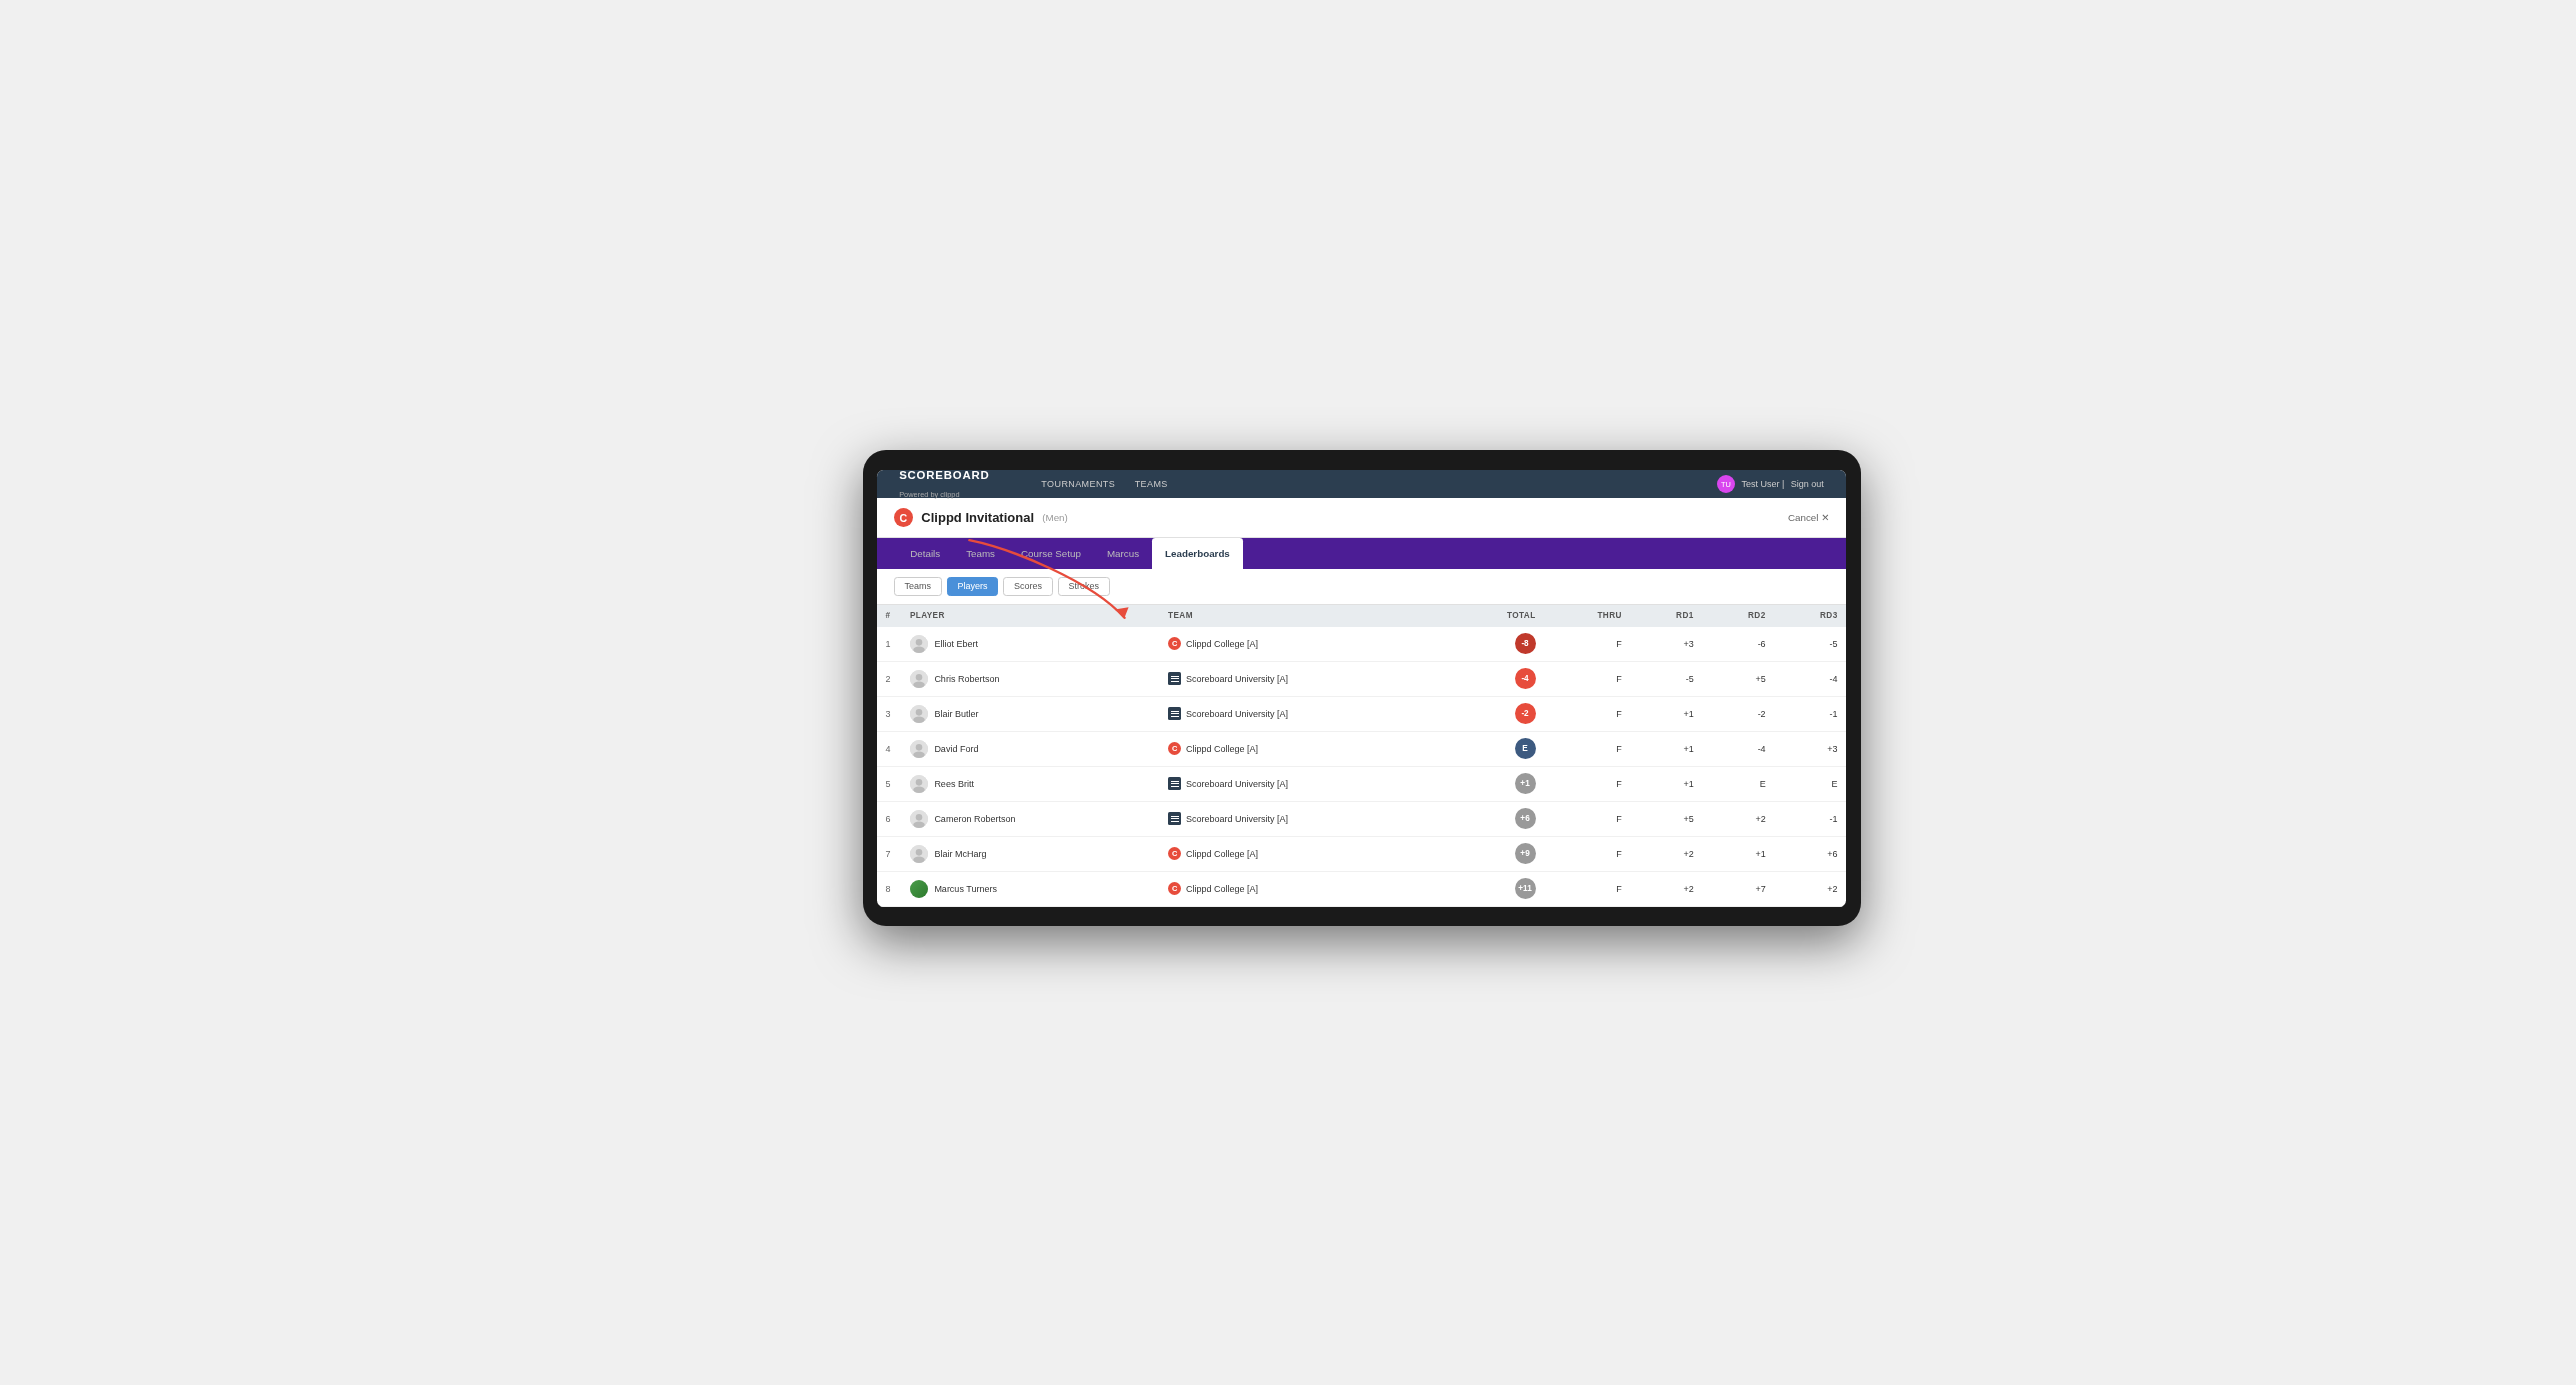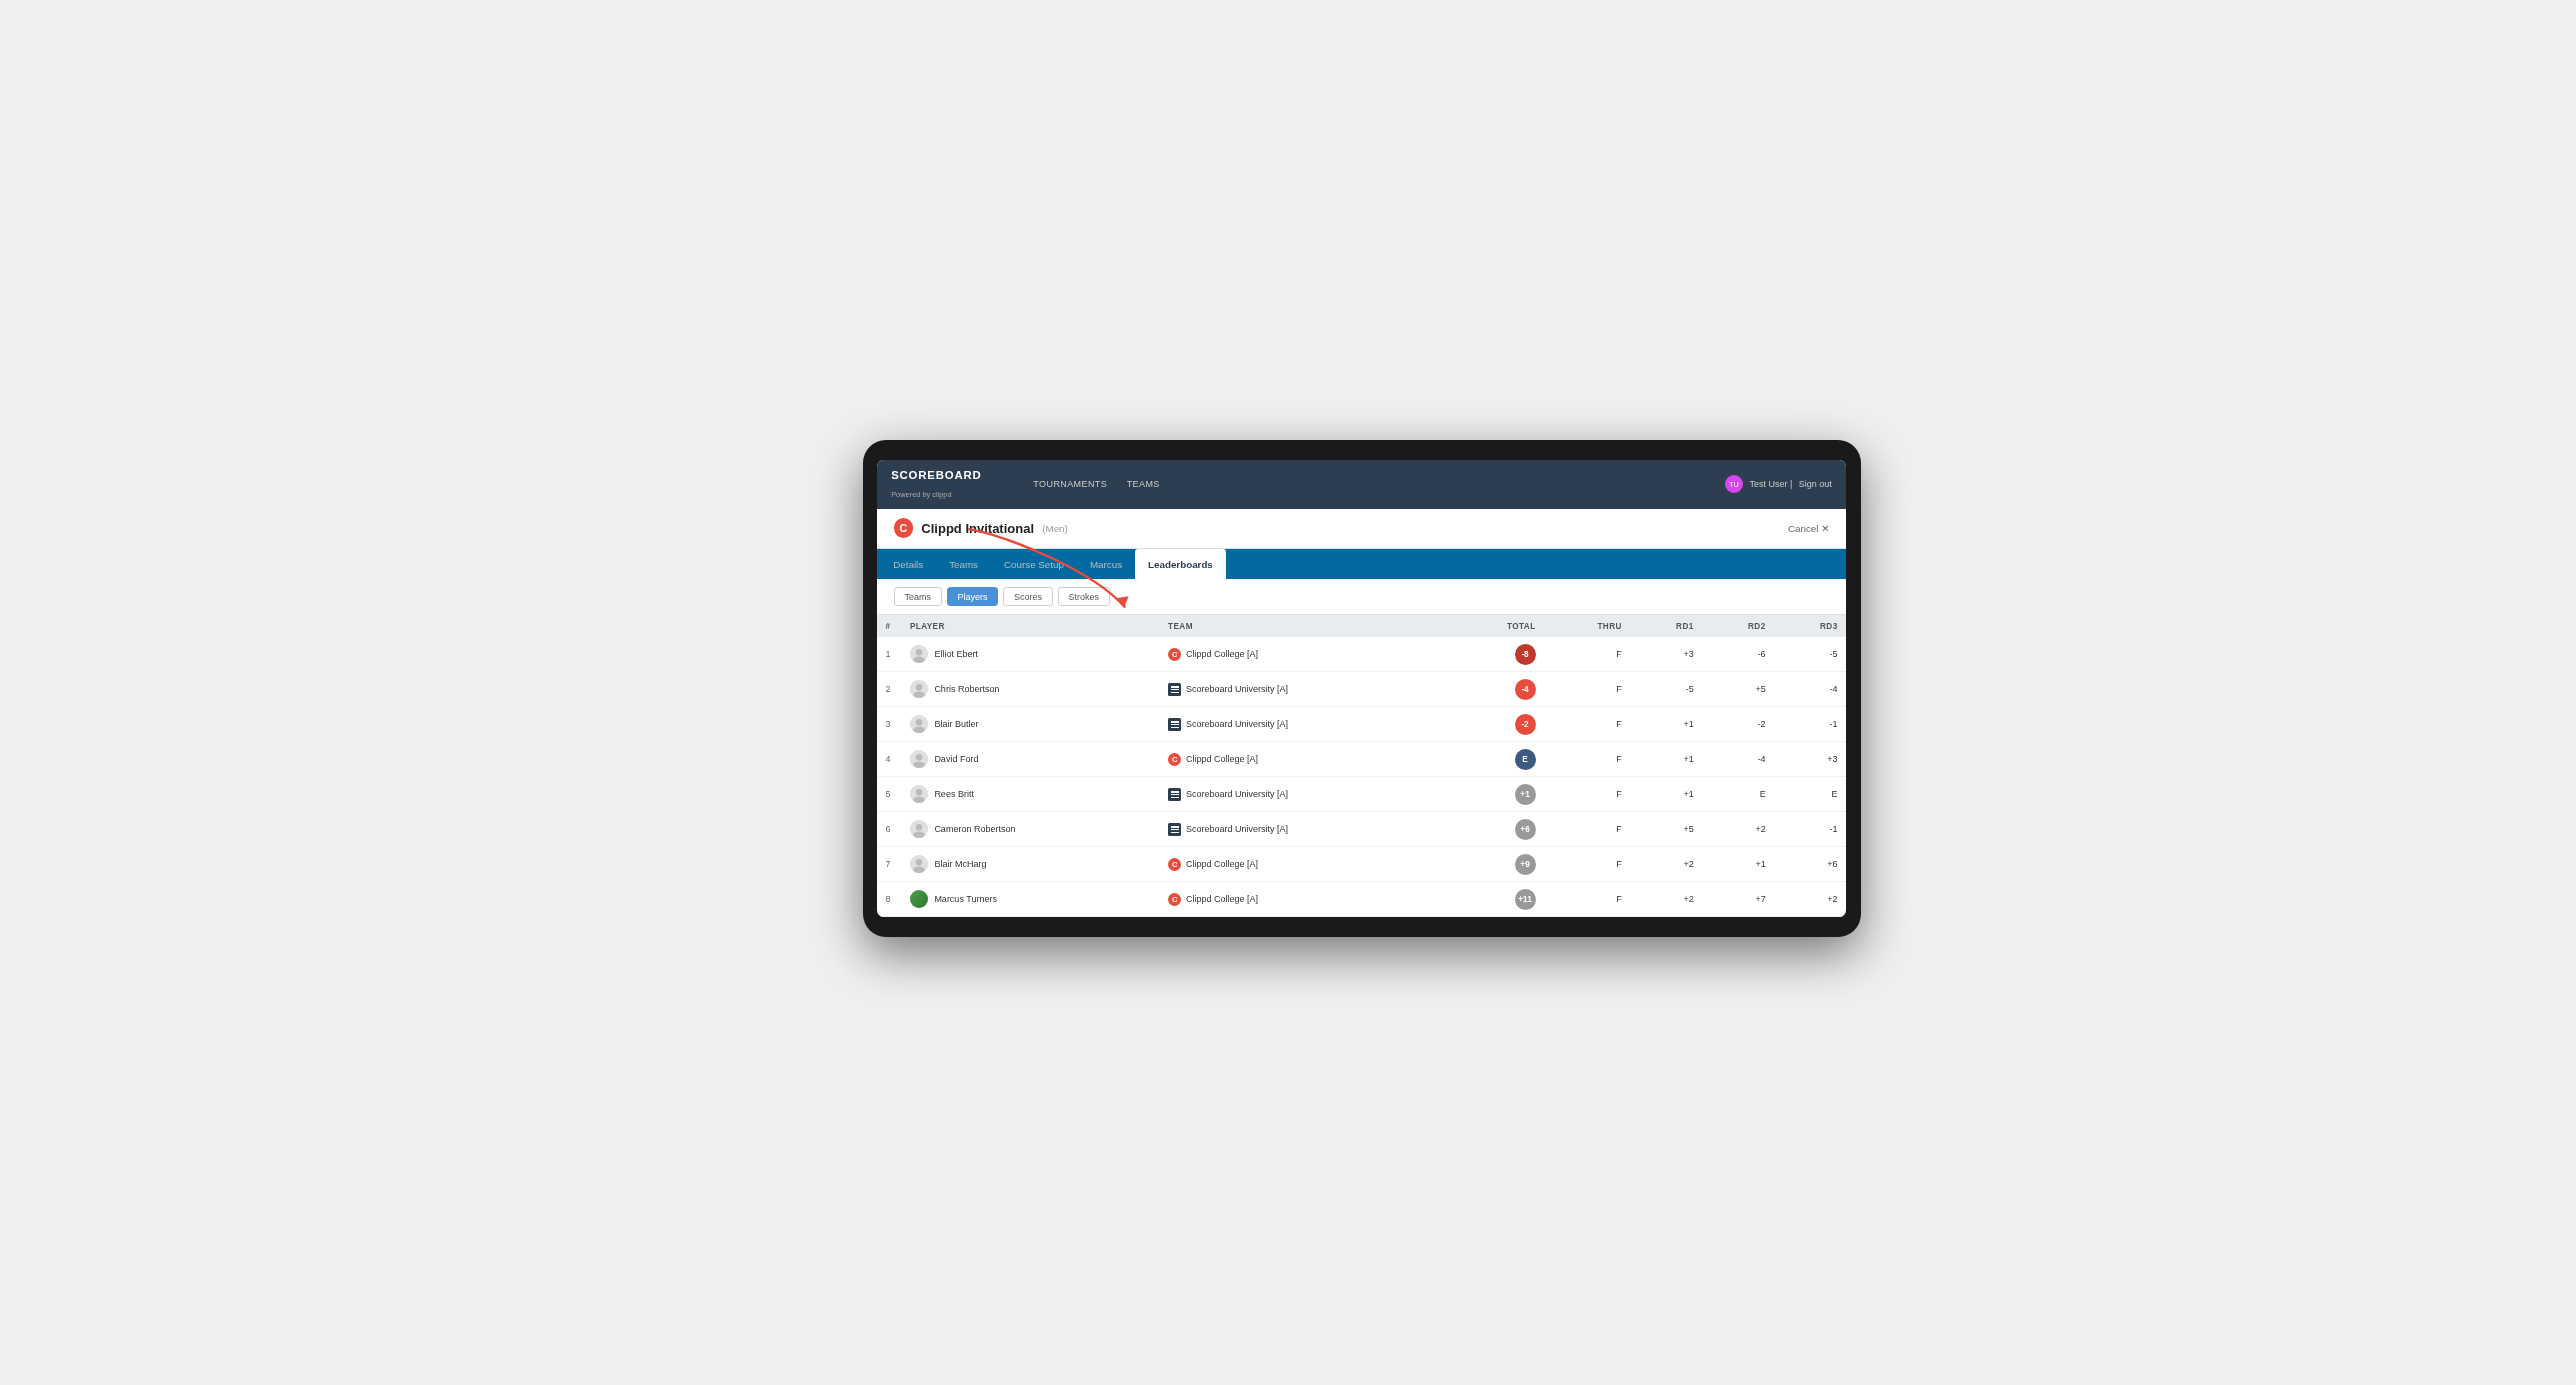--- a/index.html
+++ b/index.html
@@ -46,22 +46,22 @@
       background: #fff;
       border-radius: 6.5px;
       overflow: hidden;
     }
 
     
     .top-nav {
       background: #2c3e50;
       display: flex;
       align-items: center;
-      padding: 0 14px;
-      height: 49px;
+      padding: 0 22px;
+      height: 28px;
     }
 
     .brand-logo {
       color: #fff;
       font-size: 11.4px;
       font-weight: 900;
       letter-spacing: 0.8px;
       margin-right: 3.3px;
     }
 
@@ -150,23 +150,23 @@
     }
 
     .cancel-btn {
       font-size: 9.8px;
       color: #666;
       cursor: pointer;
     }
 
     
     .tab-bar {
-      background: #0369a1;
-      display: flex;
-      padding: 0 3px;
+      background: #4c1d95;
+      display: flex;
+      padding: 0 20px;
     }
 
     .tab-item {
       padding: 9.8px 13px;
       font-size: 9.8px;
       color: #bbb;
       cursor: pointer;
     }
 
     .tab-item.active-white {

